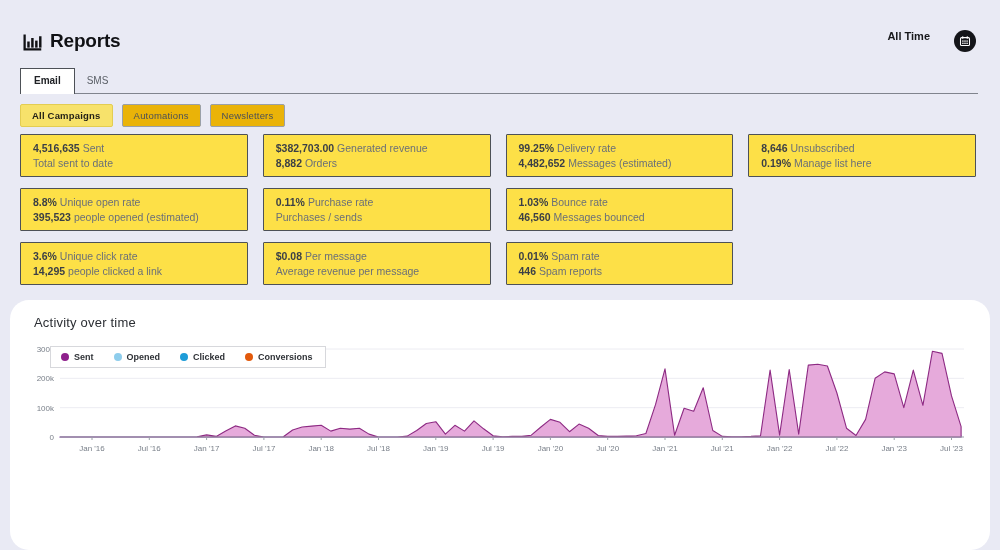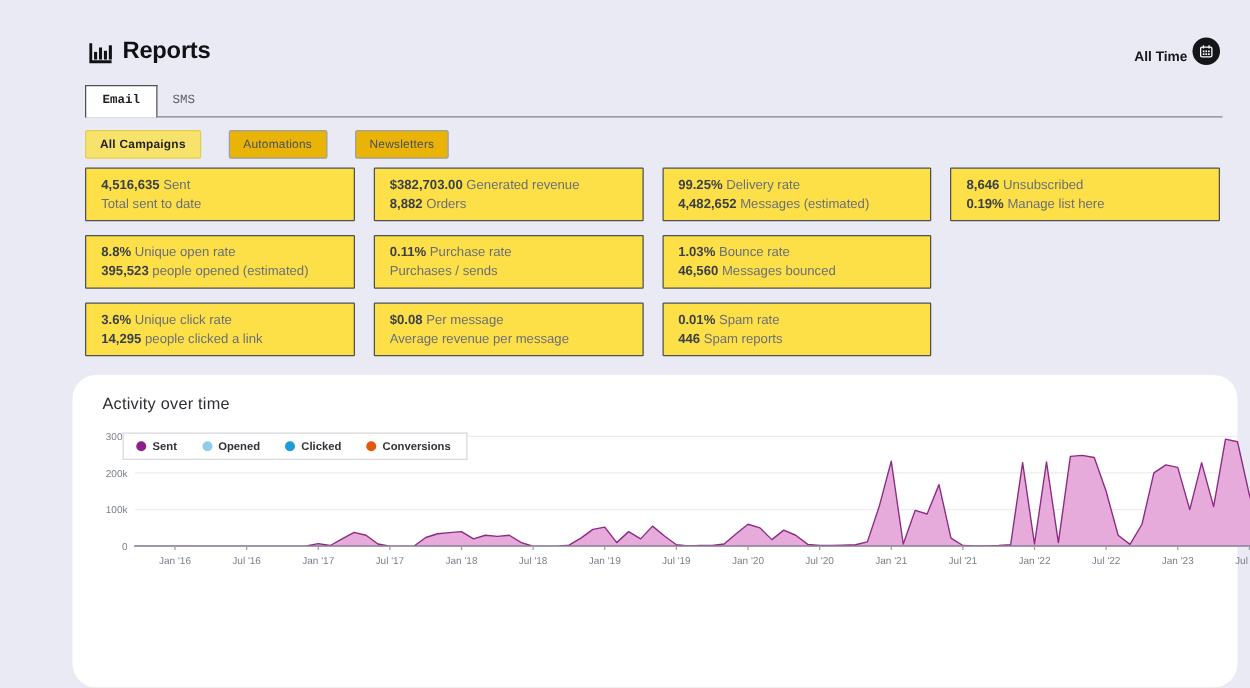--- a/index.html
+++ b/index.html
@@ -3,41 +3,41 @@
 <meta charset="utf-8">
 <style>
   * { margin:0; padding:0; box-sizing:border-box; }
   html,body { width:1000px; height:550px; }
   body {
     font-family:"Liberation Sans", sans-serif;
     background:#e9eaf4;
     color:#33363c;
     overflow:hidden;
   }
-  .app { width:1000px; height:514px; padding-top:30px;padding-left:48px; }
+  .app { width:1000px; height:514px; padding-top:30px; }
 
   
   .header { display:flex; justify-content:space-between; align-items:center; margin:0 24px 0 22px; }
   .brand { display:flex; align-items:center; gap:7px; }
   .brand-icon svg { display:block; }
   .brand-title { font-size:19px; font-weight:800; letter-spacing:-0.2px; color:#101114; }
-  .daterange { display:flex; align-items:flex-end; gap:4px; cursor:pointer; }
+  .daterange { display:flex; align-items:flex-start; gap:24px; cursor:pointer; }
   .daterange-label { font-size:11px; font-weight:700; color:#17181b; }
   .cal-btn { width:22px; height:22px; border-radius:50%; background:#141519; display:flex; align-items:center; justify-content:center; border:none; }
 
   
-  .tabs { display:flex; align-items:flex-end; margin:16px 22px 0 20px; border-bottom:1px solid #80848d;font-family:Liberation Mono, monospace; }
+  .tabs { display:flex; align-items:flex-end; margin:16px 22px 0 20px; border-bottom:1px solid #80848d; }
   .tab { font-size:10px; padding:6px 12px 7px; cursor:pointer; color:#5b6067; }
   .tab.active {
     background:#fff; border:1.5px solid #4d5157; border-bottom:none;
     font-weight:700; color:#202226; margin-bottom:-1px; padding:6px 13px 8px;
   }
 
   
-  .chips { display:flex; gap:22px; margin:10px 22px 0 20px; }
+  .chips { display:flex; gap:9px; margin:10px 22px 0 20px; }
   .chip { font-size:9.5px; padding:5px 11px; border-radius:2px; background:#eab308;
           border:1px solid #9aa0a8; color:#4b5058; cursor:pointer; letter-spacing:0.2px; }
   .chip.active { background:#f7e26b; border-color:#e3cd52; color:#211f16; font-weight:700; }
 
   
   .cards { display:grid; grid-template-columns:repeat(4,1fr); column-gap:15px; row-gap:11px; margin:7px 24px 0 20px; }
   .card { background:#fde047; border:1.5px solid #4d5157; border-radius:1px; padding:6px 12px 5px;
           min-height:42px; display:flex; flex-direction:column; justify-content:center; }
   .card:nth-child(8) { grid-column:1; }
   .card-line { font-size:10.5px; line-height:15px; color:#6a6f78; white-space:nowrap; }

